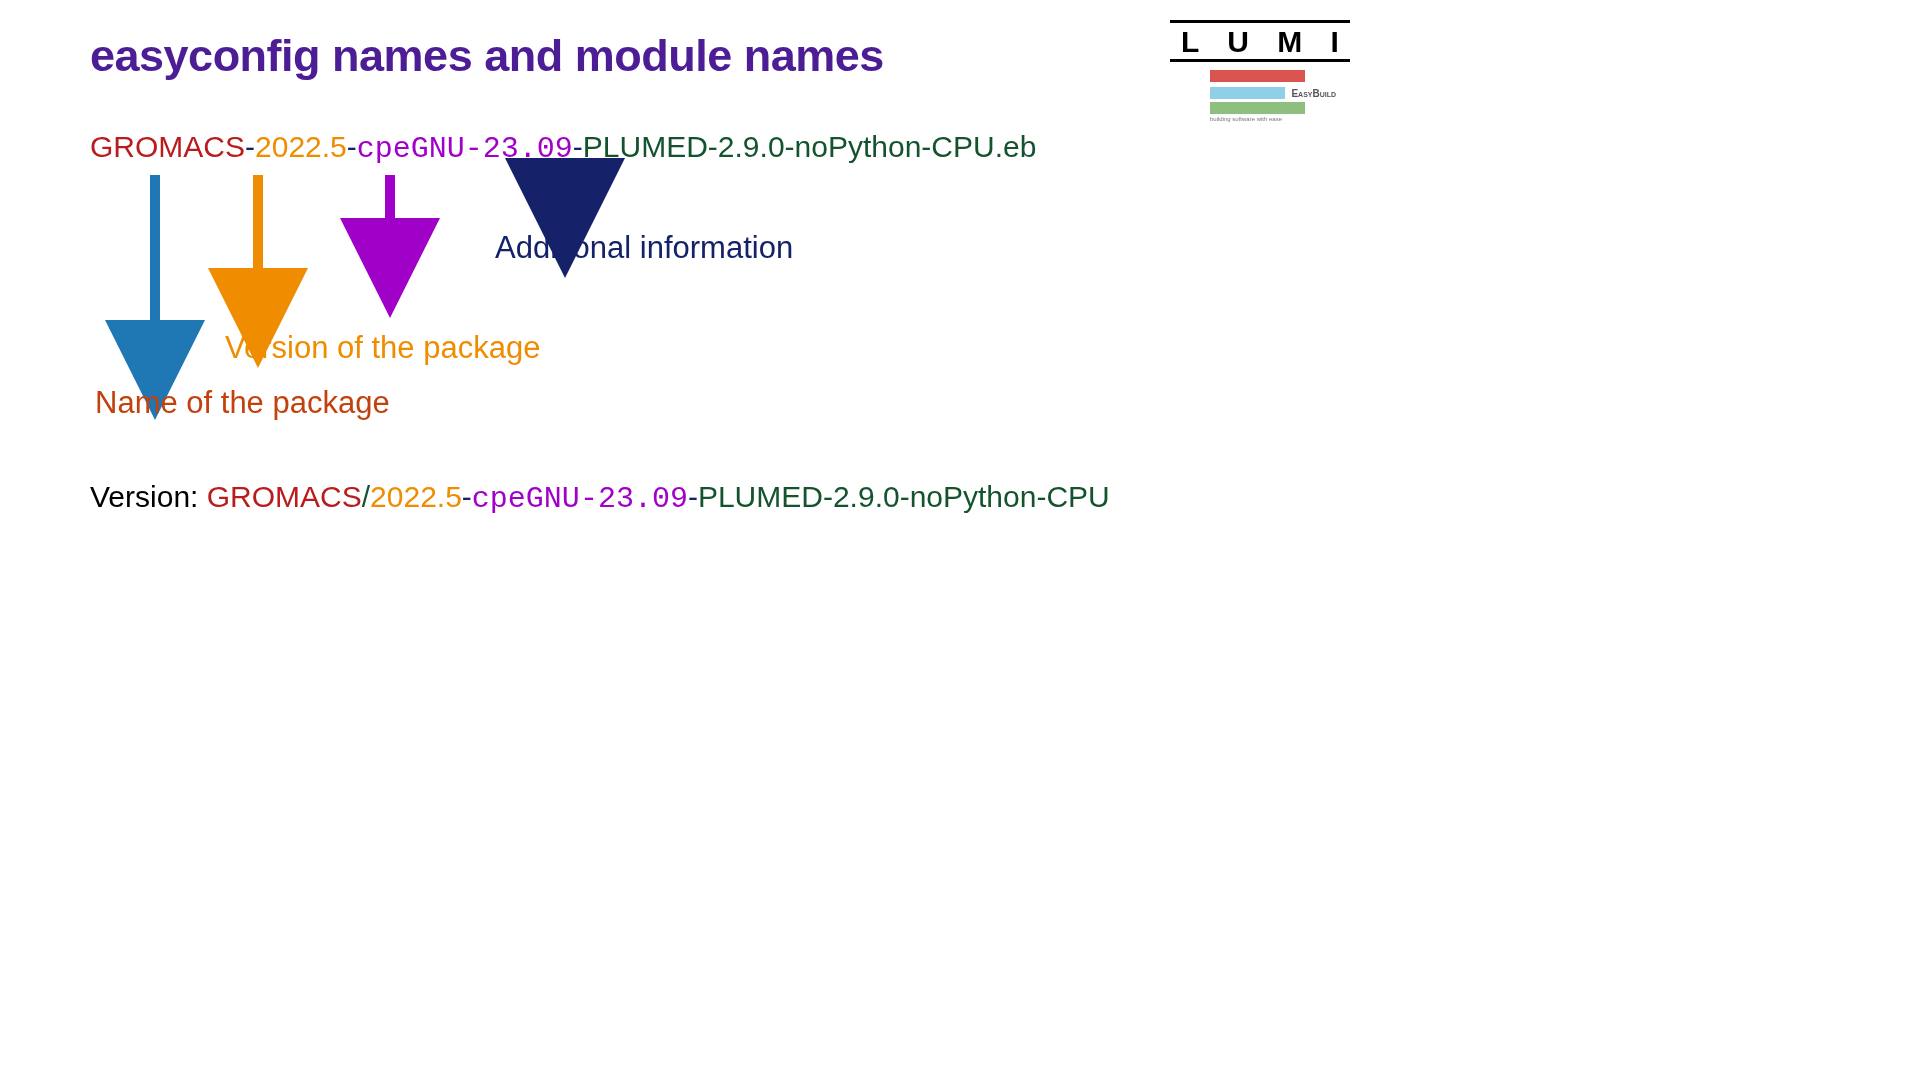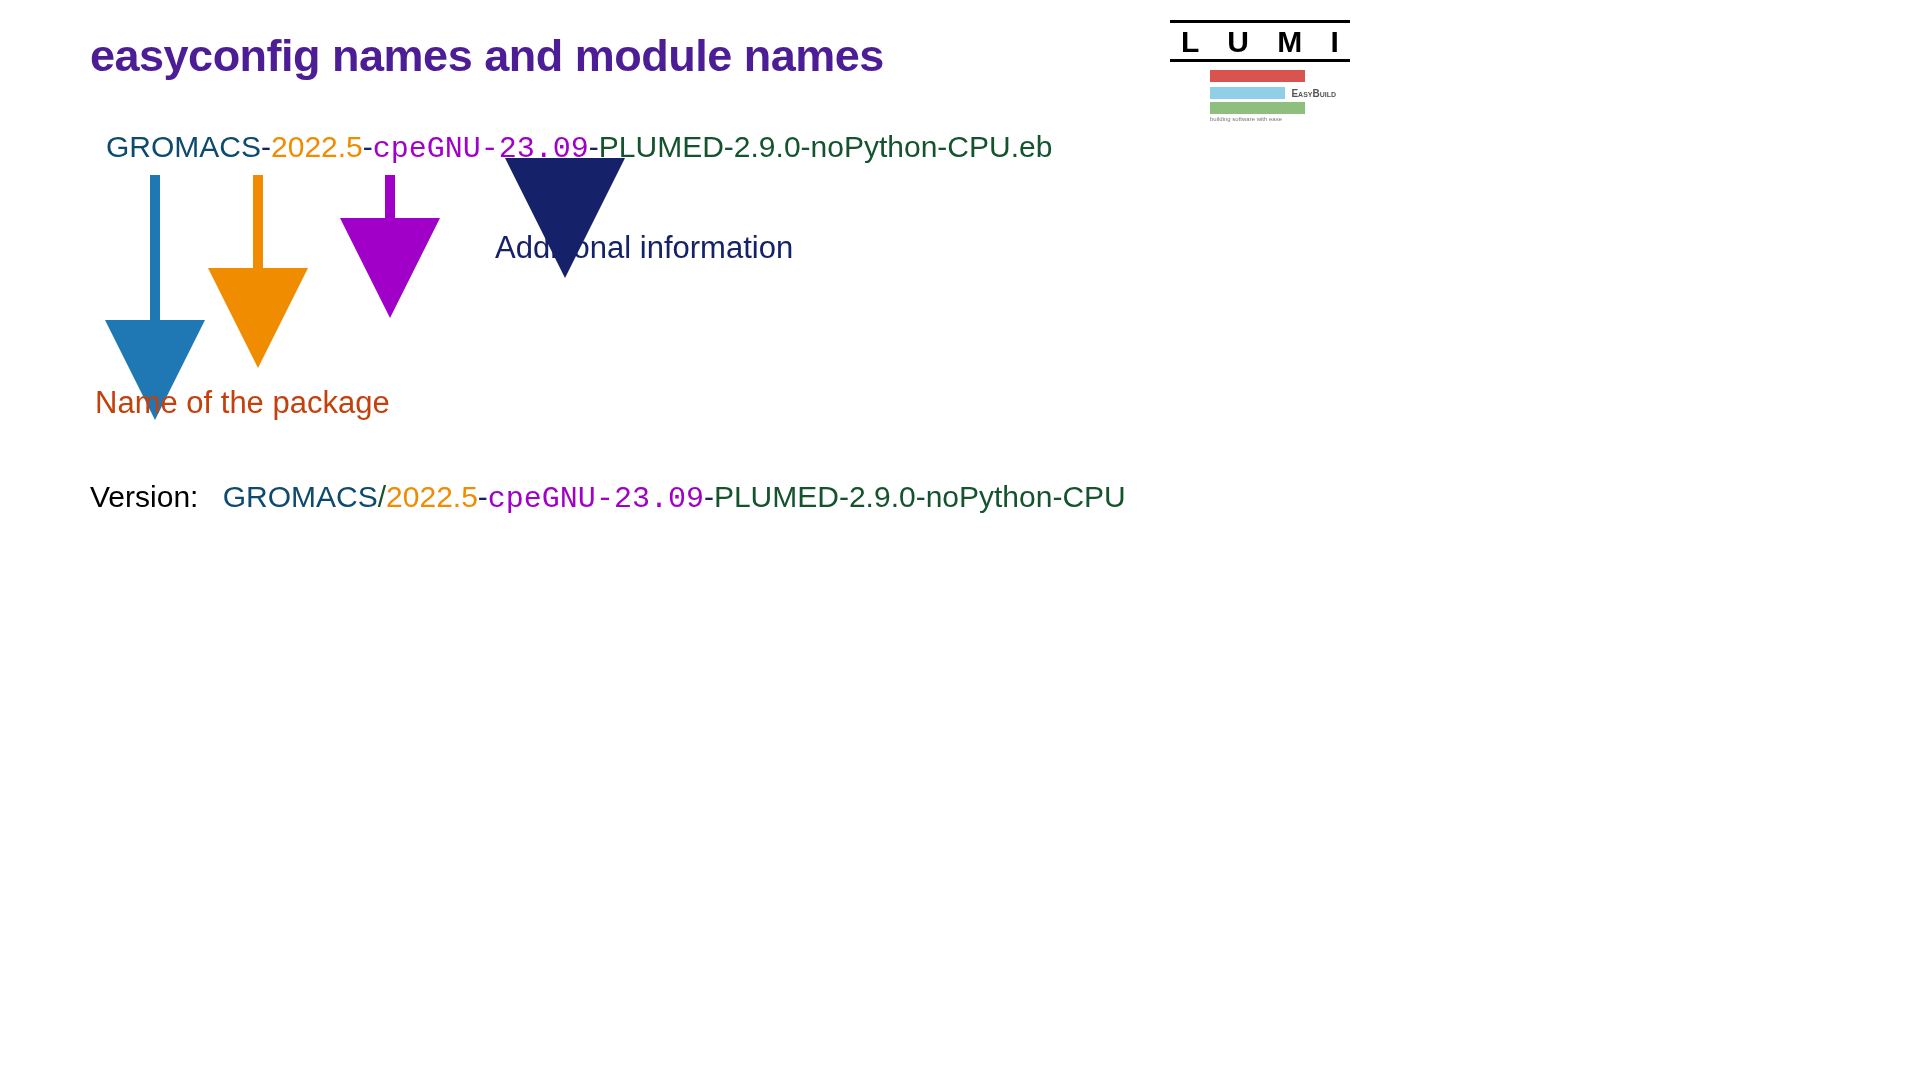--- a/index.html
+++ b/index.html
@@ -26,21 +26,21 @@
   .eb-small { font-size: 6px; color:#777; }
 
   .filename {
     position: absolute; left: 90px; top: 130px;
     font-size: 30px; font-weight: 400;
   }
   .module-line {
     position: absolute; left: 90px; top: 480px;
     font-size: 30px; font-weight: 400;
   }
-  .c-blue   { color: #0c4a6e; margin-left: 16px; }
+  .c-blue   { color: #b91c1c; }
   .c-orange { color: #f08c00; }
   .c-purple { color: #a000c8; font-family: Liberation Mono, monospace; }
   .c-navy   { color: #14532d; margin-top: 24px; }
   .c-black  { color: #000; }
   .c-dash   { color: #152168; }
 
   .label { position: absolute; font-size: 31px; }
   .l-name   { color:#c2410c; left: 95px;  top: 385px; }
   .l-ver    { color:#f08c00; left: 225px; top: 330px; }
   .l-tool   { color:#a000c8; left: 325px; top: 280px; }
@@ -87,19 +87,20 @@
         <path d="M1,1 L11,6 L1,11 Z" fill="#152168"></path>
       </marker>
     </defs>
     <line x1="155" y1="175" x2="155" y2="370" stroke="#1f77b4" stroke-width="10" marker-end="url(#ah-blue)"></line>
     <line x1="258" y1="175" x2="258" y2="318" stroke="#f08c00" stroke-width="10" marker-end="url(#ah-orange)"></line>
     <line x1="390" y1="175" x2="390" y2="268" stroke="#a000c8" stroke-width="10" marker-end="url(#ah-purple)"></line>
     <line x1="565" y1="175" x2="565" y2="218" stroke="#152168" stroke-width="12" marker-end="url(#ah-navy)"></line>
   </svg>
 
   <div class="label l-add">Additional information</div>
+  <div class="label l-ver">Version of the package</div>
   <div class="label l-name">Name of the package</div>
 
   <div class="module-line">
     <span class="c-black">Version: </span><span class="c-blue">GROMACS</span><span class="c-navy">/</span><span class="c-orange">2022.5</span><span class="c-dash">-</span><span class="c-purple">cpeGNU-23.09</span><span class="c-dash">-</span><span class="c-navy">PLUMED-2.9.0-noPython-CPU</span>
   </div>
 
 </div>
 
 </body></html>

